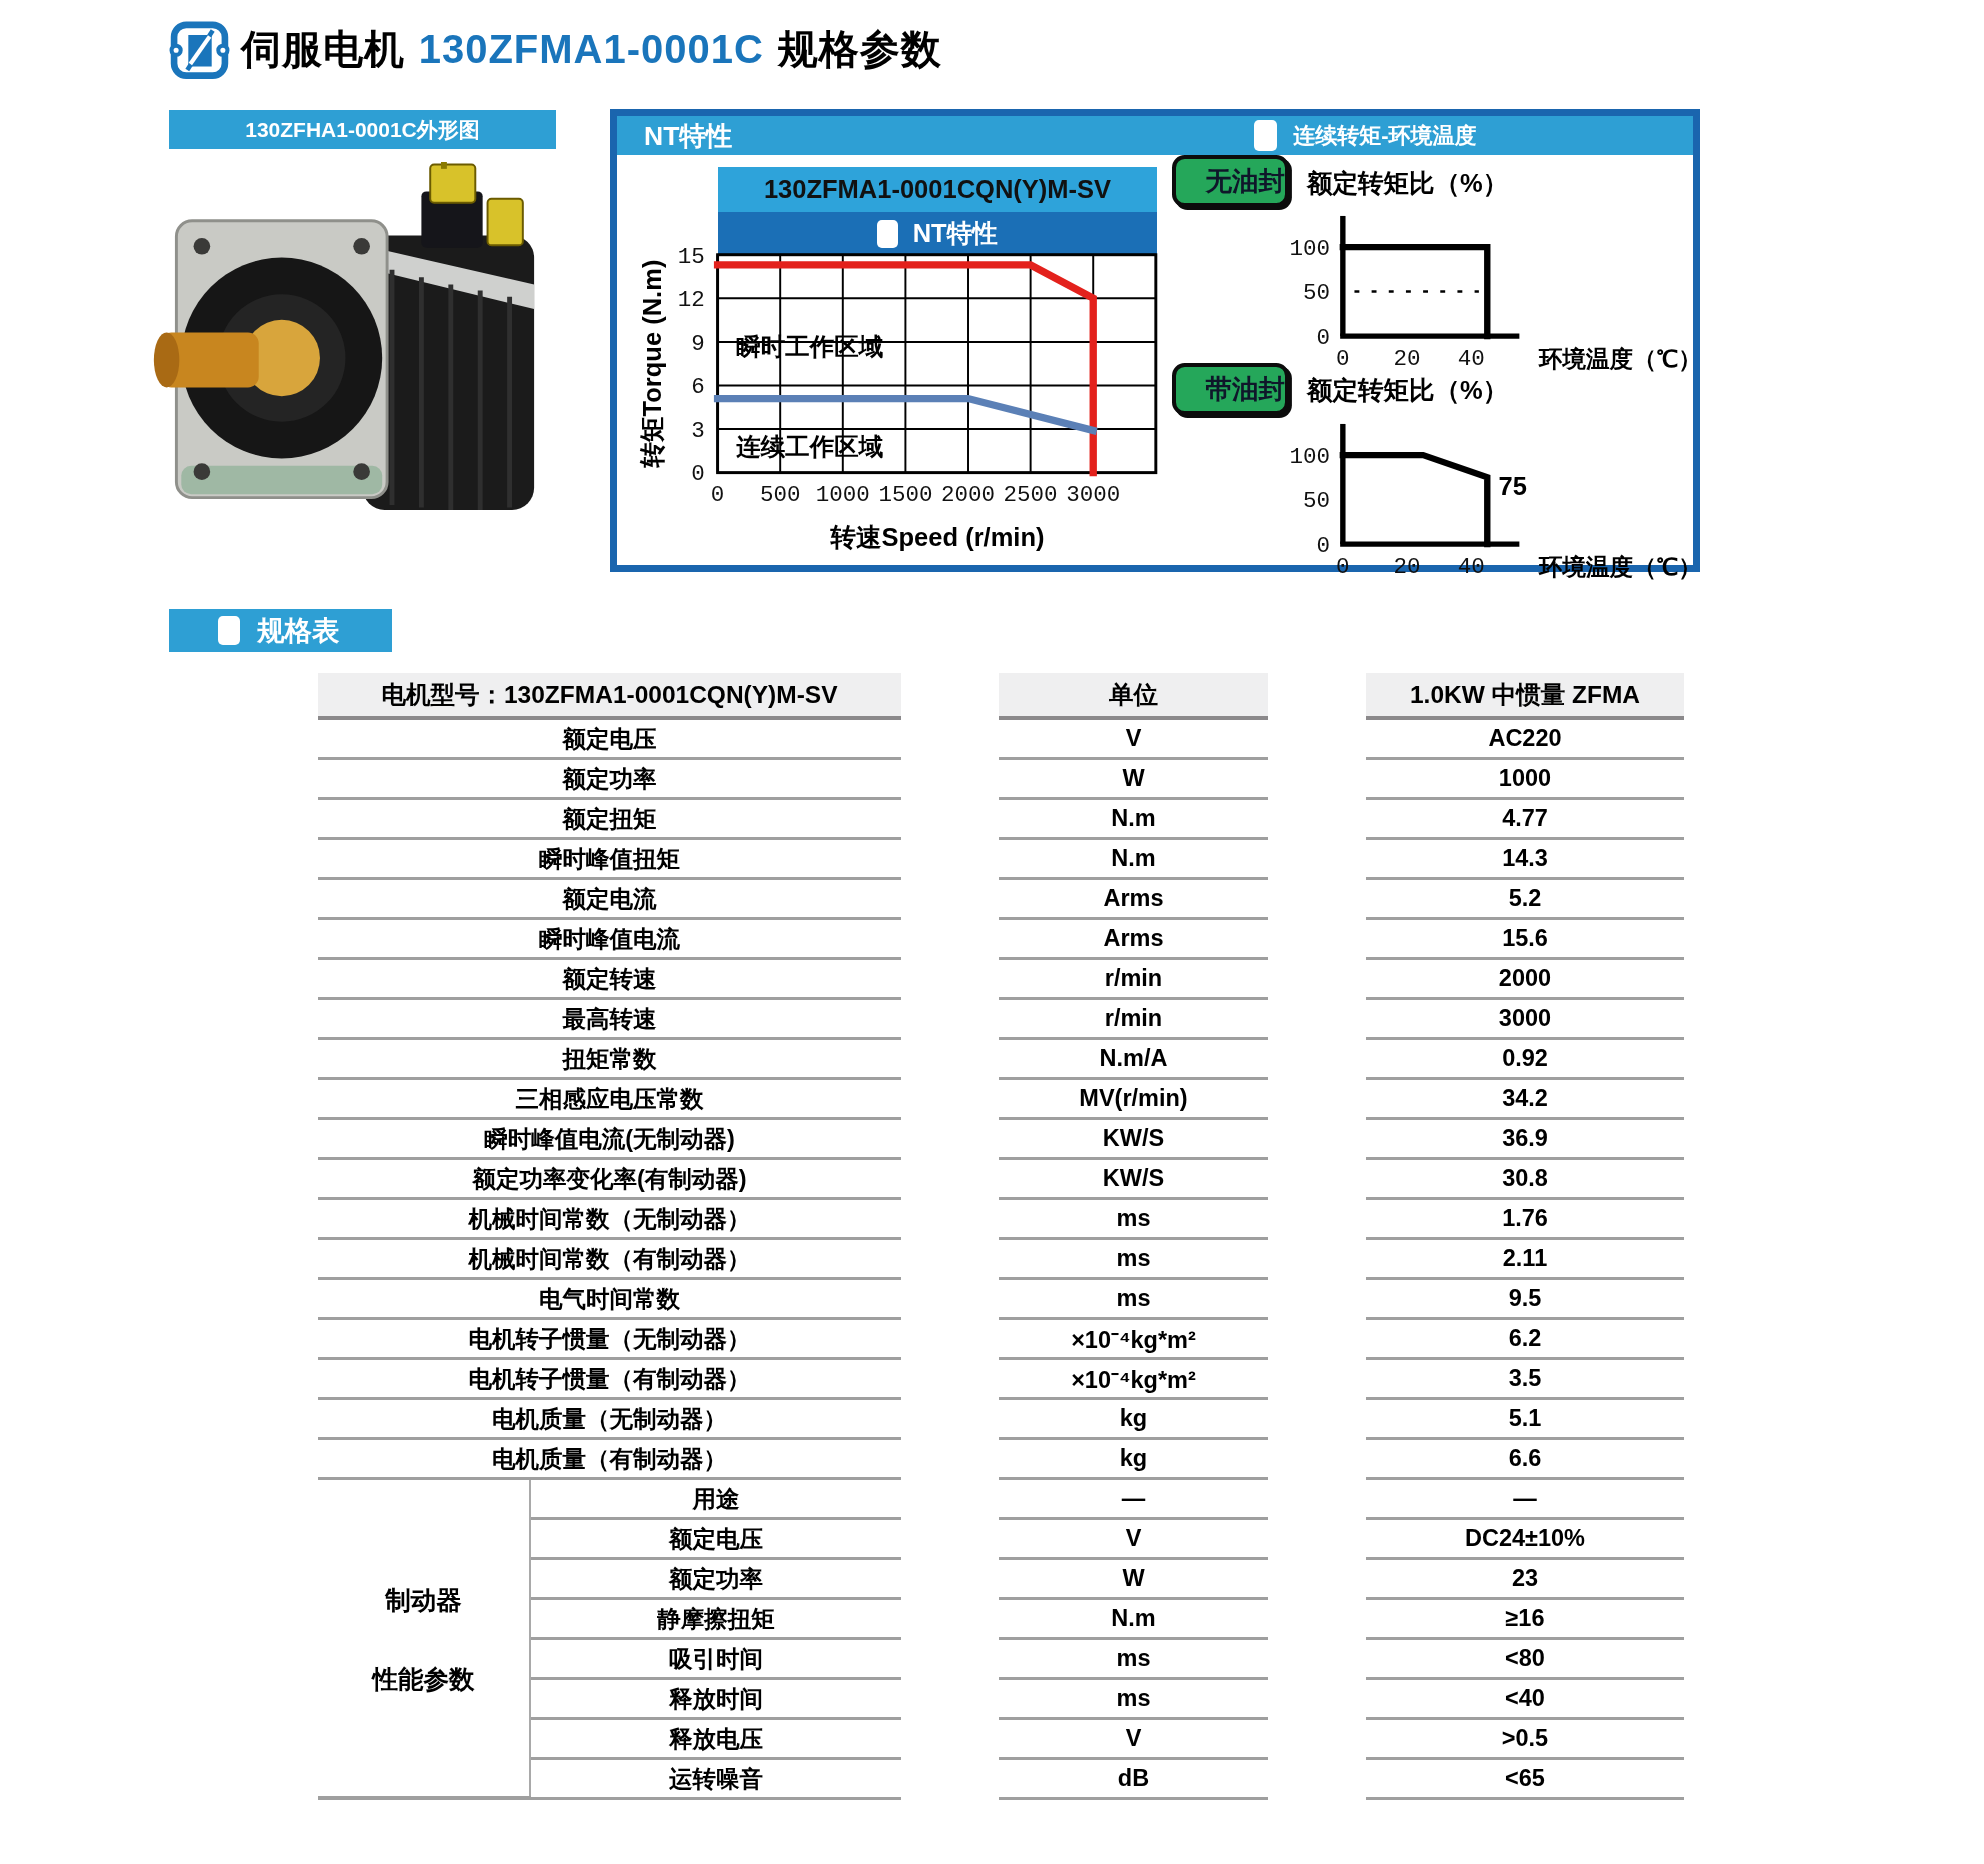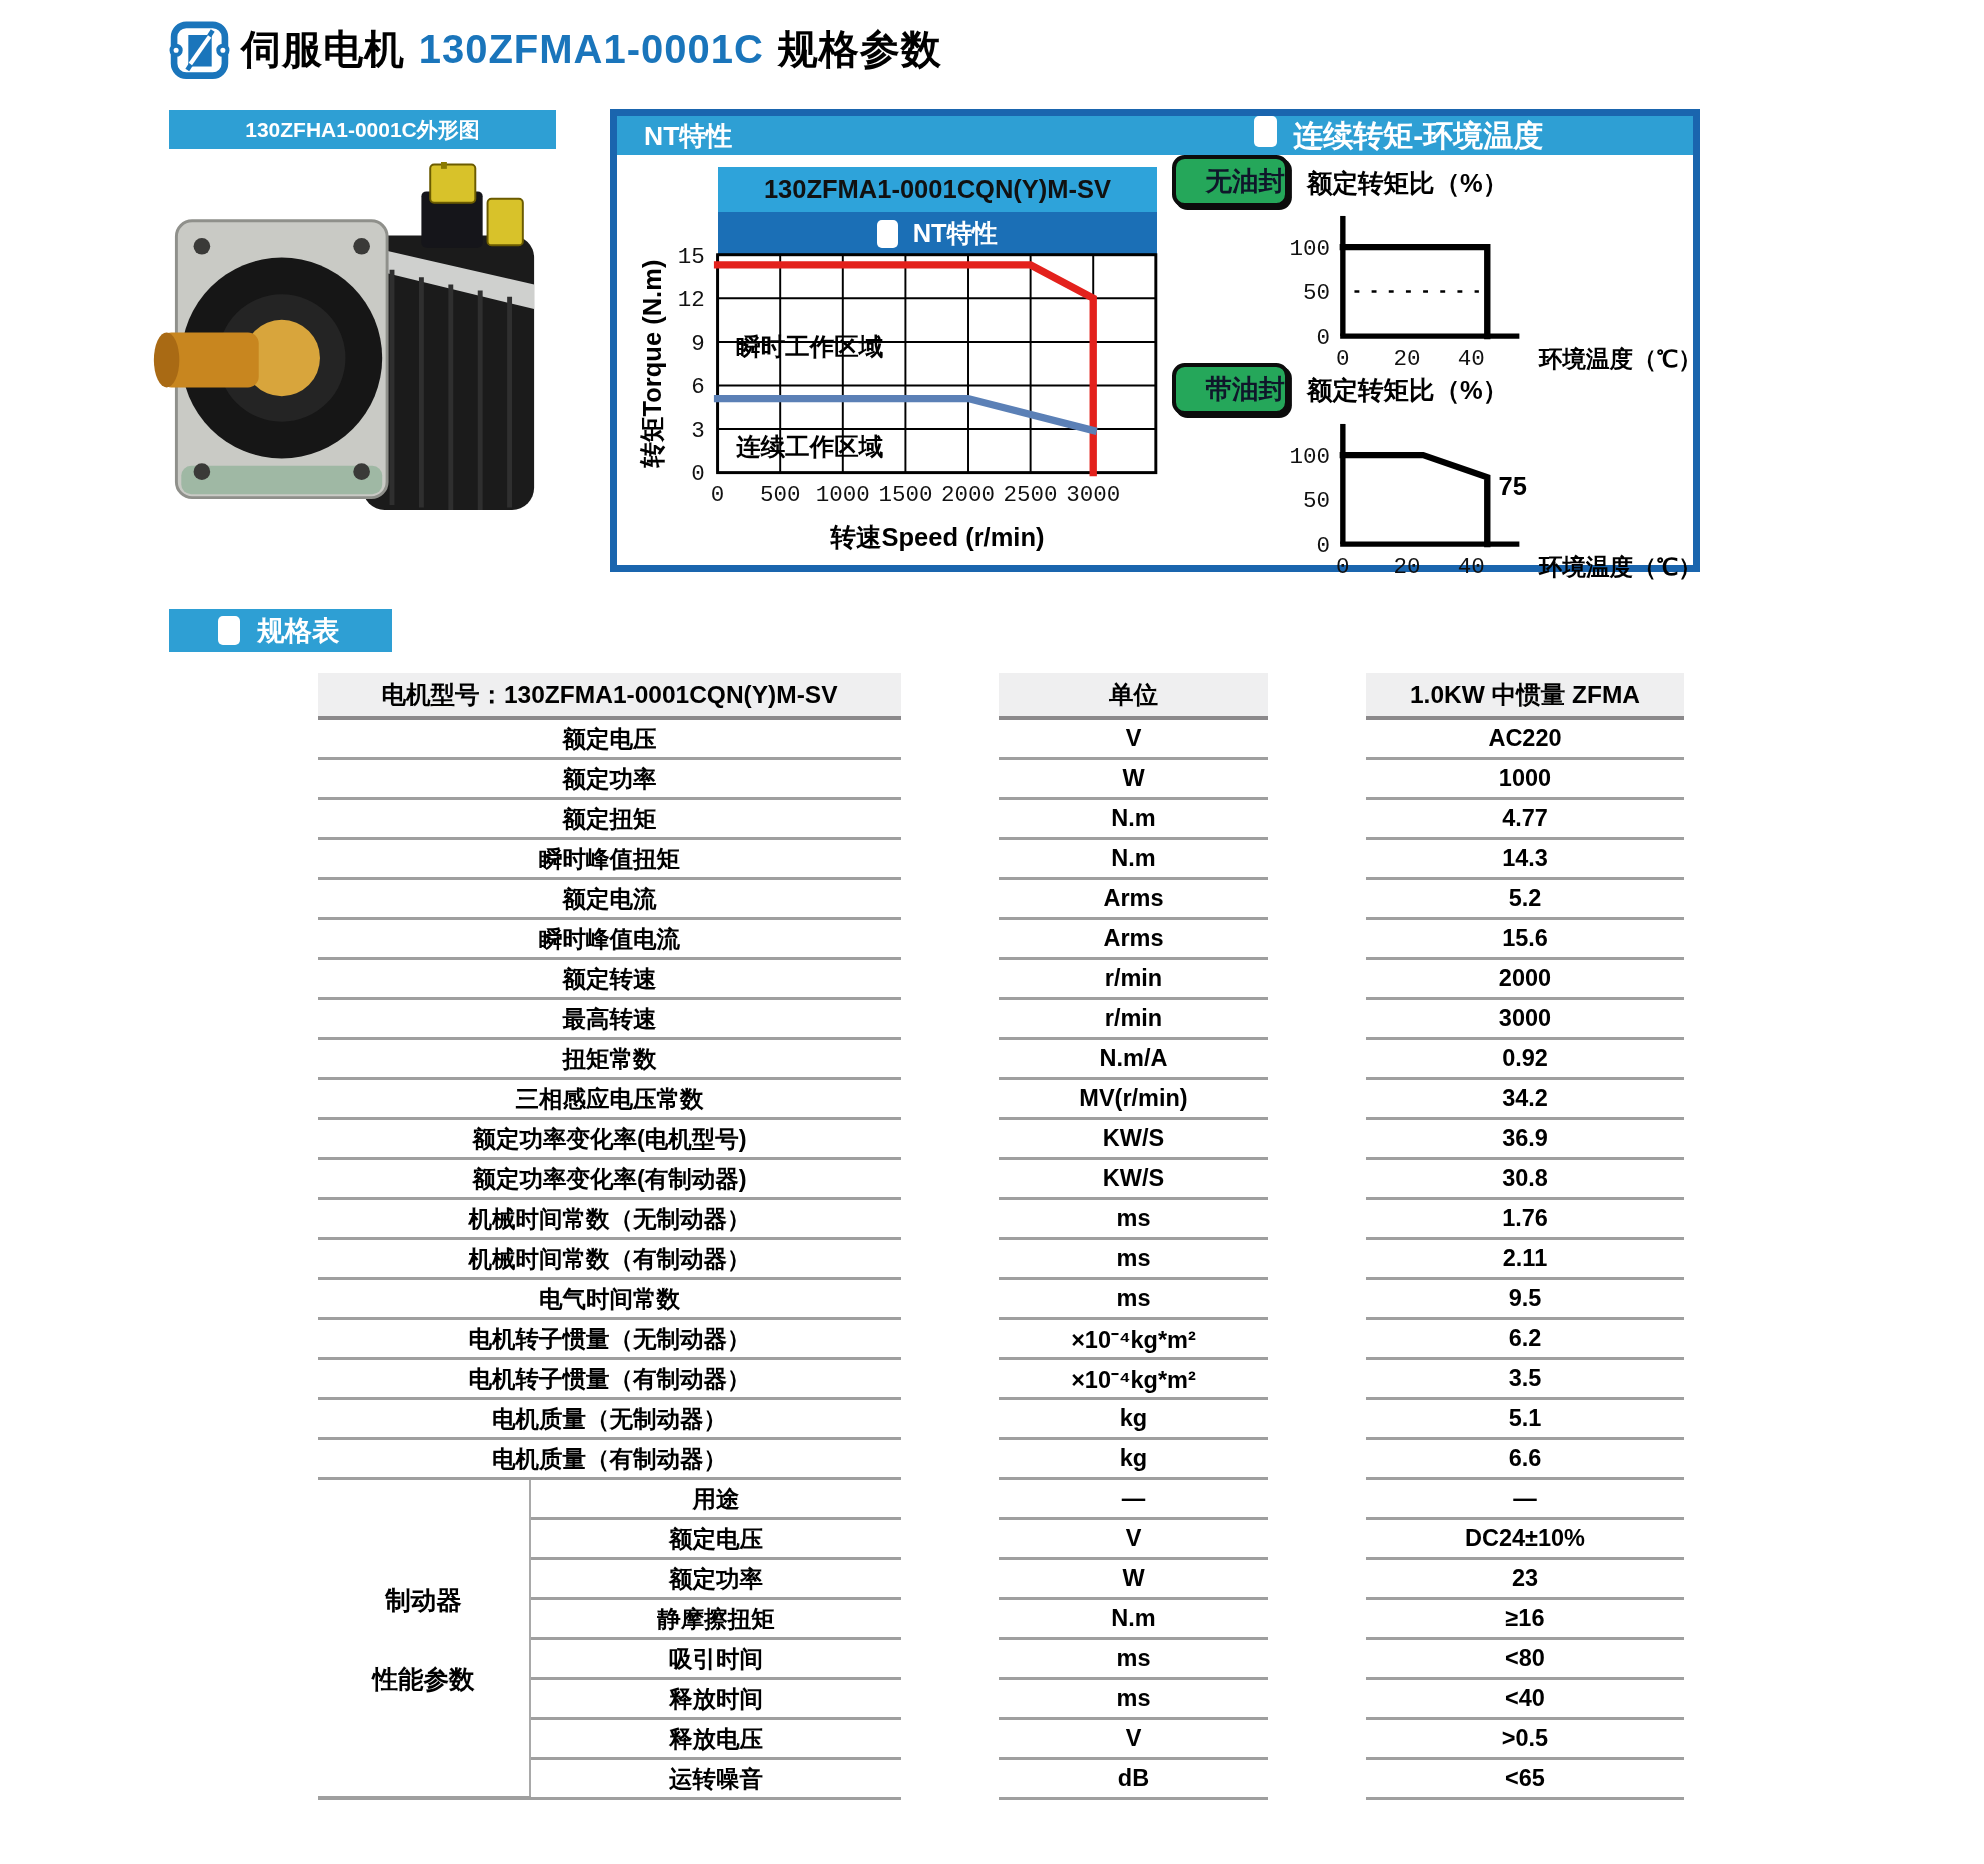--- a/index.html
+++ b/index.html
@@ -17,22 +17,22 @@
   #left-banner{left:169px;top:110px;width:387px;height:39px;justify-content:center;font-size:21px;}
   #spec-banner{left:169px;top:609px;width:223px;height:43px;font-size:27.4px;}
   .wsq{display:inline-block;background:#fff;border-radius:4.9px;}
 
   
   #nt-panel{left:610px;top:109px;width:1090px;height:463px;border:7.3px solid #1a65ae;
             box-sizing:border-box;background:#fff;}
   #nt-header{position:absolute;left:0;top:0;width:100%;height:39px;background:#2e9fd4;}
   #nt-header .hl{position:absolute;left:27px;top:0;height:39px;display:flex;align-items:center;
                  color:#fff;font-size:26.5px;font-weight:bold;}
-  #nt-header .hr{position:absolute;left:637px;top:0;height:39px;display:flex;
-                 color:#fff;font-size:30px;font-weight:bold;gap:16.7px;}
+  #nt-header .hr{position:absolute;left:637px;top:0;height:39px;display:flex;align-items:center;
+                 color:#fff;font-size:22px;font-weight:bold;gap:16.7px;}
 
   .nt-title-light{left:718px;top:167px;width:439px;height:45px;background:#2ea3da;color:#111;
                   display:flex;align-items:center;justify-content:center;font-size:25.5px;font-weight:bold;}
   .nt-title-dark{left:718px;top:212px;width:439px;height:43px;background:#1b6fb6;color:#fff;
                  display:flex;align-items:center;justify-content:center;font-size:25.5px;font-weight:bold;gap:14.7px;}
 
   .axis-title{font-weight:bold;font-size:25.5px;color:#000;text-align:center;}
   #nt-ylabel{left:505px;top:344px;width:294px;height:39px;line-height:39px;transform:rotate(-90deg);}
   #nt-xlabel{left:718px;top:520px;width:439px;}
 
@@ -261,21 +261,21 @@
         <div class="cell w-name">扭矩常数</div>
         <div class="cell w-unit">N.m/A</div>
         <div class="cell w-val">0.92</div>
       </div>
       <div class="t-row">
         <div class="cell w-name">三相感应电压常数</div>
         <div class="cell w-unit">MV(r/min)</div>
         <div class="cell w-val">34.2</div>
       </div>
       <div class="t-row">
-        <div class="cell w-name">额定功率变化率(电机型号)</div>
+        <div class="cell w-name">瞬时峰值电流(无制动器)</div>
         <div class="cell w-unit">KW/S</div>
         <div class="cell w-val">36.9</div>
       </div>
       <div class="t-row">
         <div class="cell w-name">额定功率变化率(有制动器)</div>
         <div class="cell w-unit">KW/S</div>
         <div class="cell w-val">30.8</div>
       </div>
       <div class="t-row">
         <div class="cell w-name">机械时间常数（无制动器）</div>

